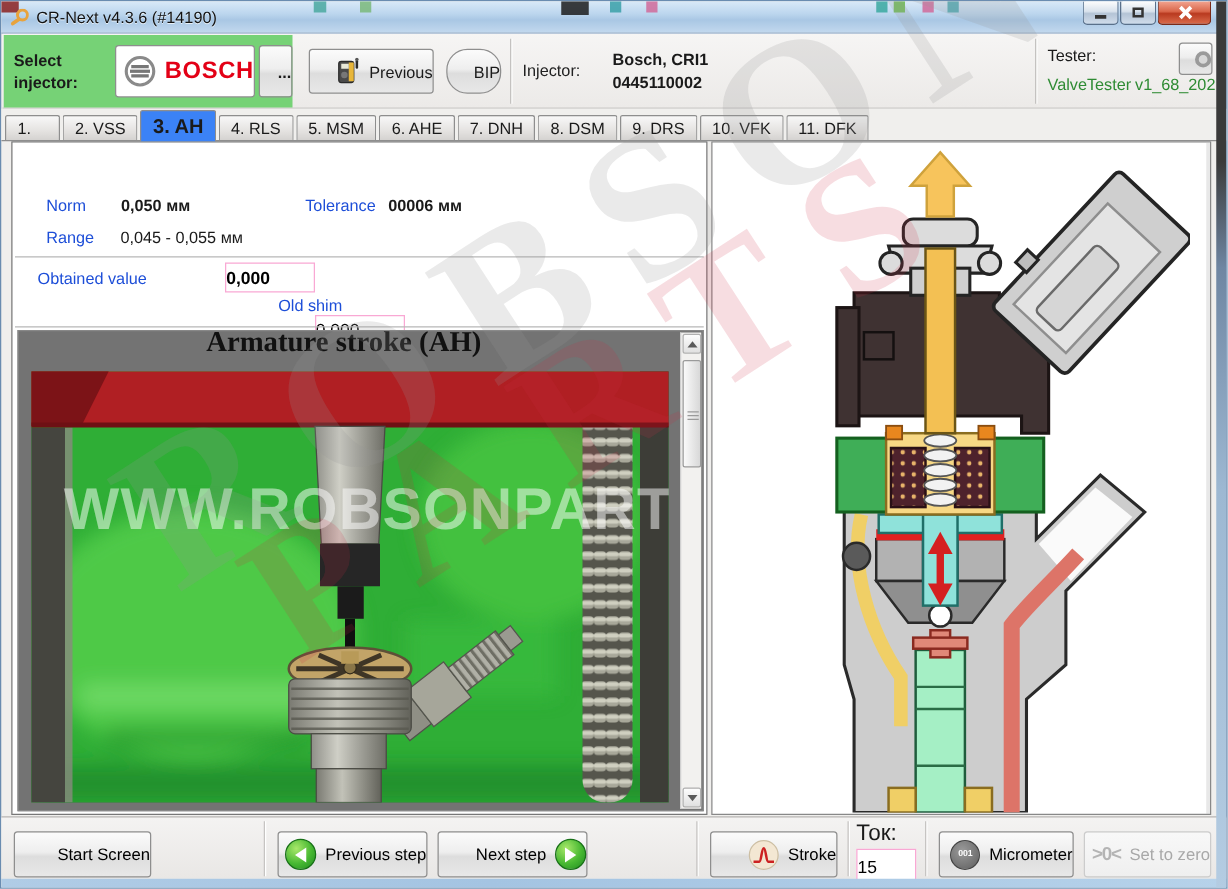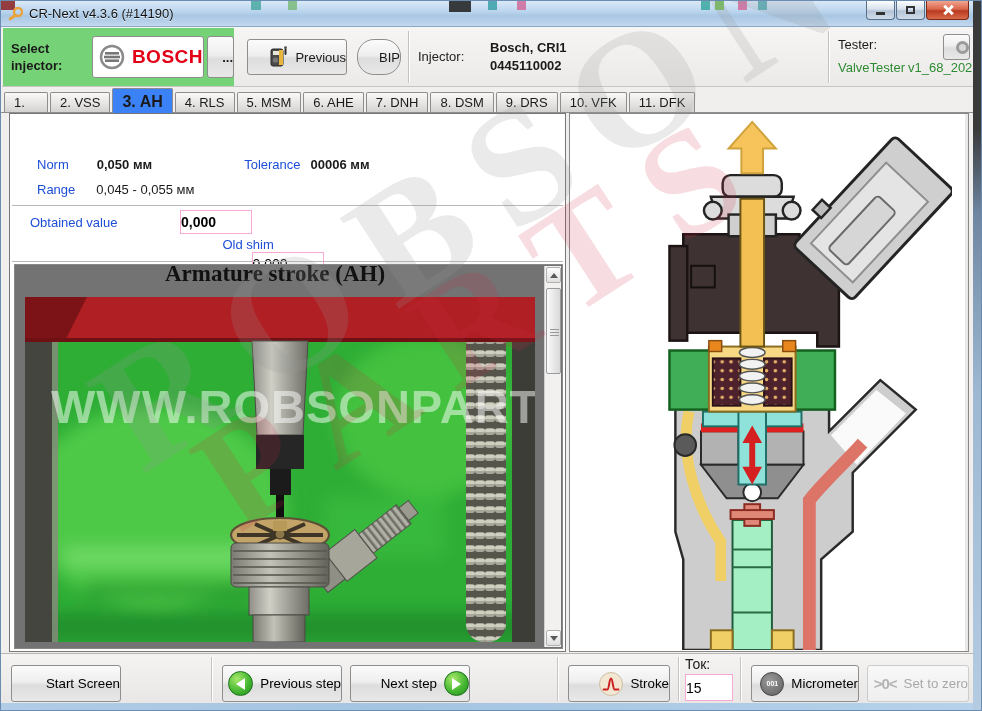--- a/index.html
+++ b/index.html
@@ -78,21 +78,21 @@
   
   .bottombar { position:absolute; left:0; top:652px; width:982px; height:50px; background:linear-gradient(#f4f3f2,#e9e7e5); border-top:1px solid #b8b6b4; }
   .bb-sep { position:absolute; top:3px; width:1px; height:44px; background:#c6c4c2; box-shadow:1px 0 0 #fff; }
   .bb-btn { position:absolute; top:11px; height:37px; }
   .arrow-circle { width:25px; height:25px; border-radius:50%; background:radial-gradient(circle at 35% 30%, #a8e86a, #47b832 55%, #1f8a1f); border:1px solid #187018; display:flex; align-items:center; justify-content:center; }
   .a-left { width:0; height:0; border-top:6px solid transparent; border-bottom:6px solid transparent; border-right:9px solid #fff; }
   .a-right { width:0; height:0; border-top:6px solid transparent; border-bottom:6px solid transparent; border-left:9px solid #fff; }
   .stroke-icon { width:24px; height:24px; border-radius:50%; background:#f3e7d3; border:1px solid #cdbfa4; display:flex; align-items:center; justify-content:center; }
   .micro-icon { width:24px; height:24px; border-radius:50%; background:radial-gradient(circle at 40% 35%, #9a9a9a, #5e5e5e); border:1px solid #444; display:flex; align-items:center; justify-content:center; color:#fff; font-size:7px; font-weight:bold; }
   .tok-group { position:absolute; left:684px; top:2px; width:48px; }
-  .tok-label { font-size:14px; }
+  .tok-label { font-size:18px; }
   .tok-input { width:48px; height:27px; margin-top:2px; }
   .disabled-btn { background:linear-gradient(#f8f8f8,#efefef); border:1px solid #cccccc; color:#a8a8a8; }
   .zero-glyph { font-weight:bold; font-size:15px; color:#b4b4b4; letter-spacing:-1px; }
 
   .bottomstrip { position:absolute; left:0; top:702px; width:982px; height:9px; background:linear-gradient(90deg,#b0cce6,#a4c4e2 40%,#b6d2ea); }
   .right-strip { position:absolute; right:0; top:0; width:8px; height:711px; background:linear-gradient(#3a3a3a 0%,#3a3a3a 18%,#6f86a2 30%,#9db8d2 55%,#b4cce2 100%); }
 
   
   .wm { position:absolute; left:60px; top:90px; width:880px; transform:rotate(-33deg); transform-origin:50% 50%; pointer-events:none; z-index:5; text-align:center; }
   .wm .l1 { font-size:165px; font-weight:bold; color:rgba(150,150,150,.20); letter-spacing:28px; font-family:"Liberation Serif",serif; }

